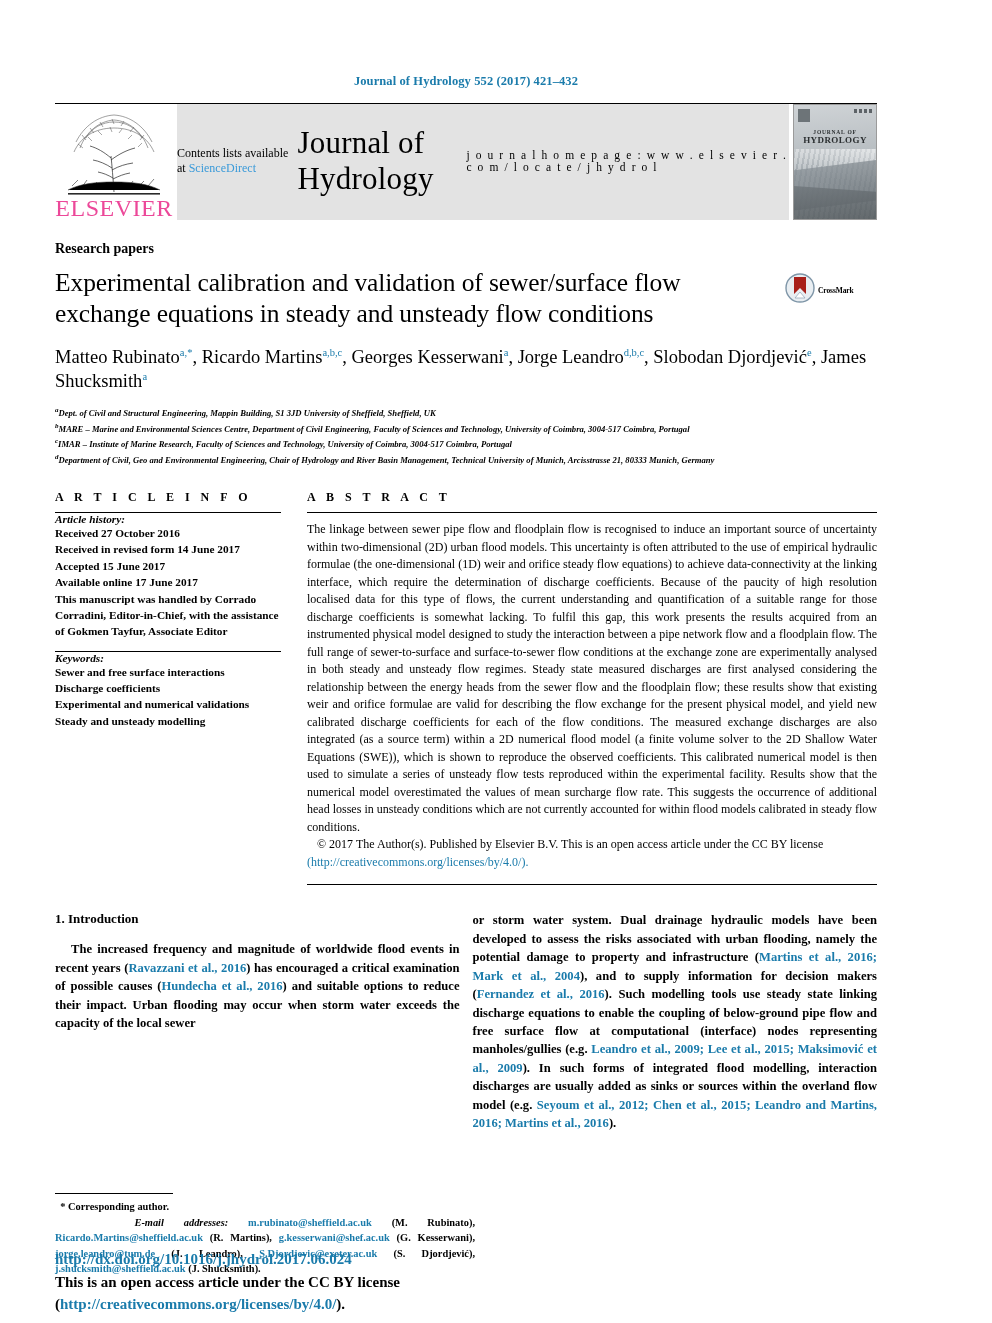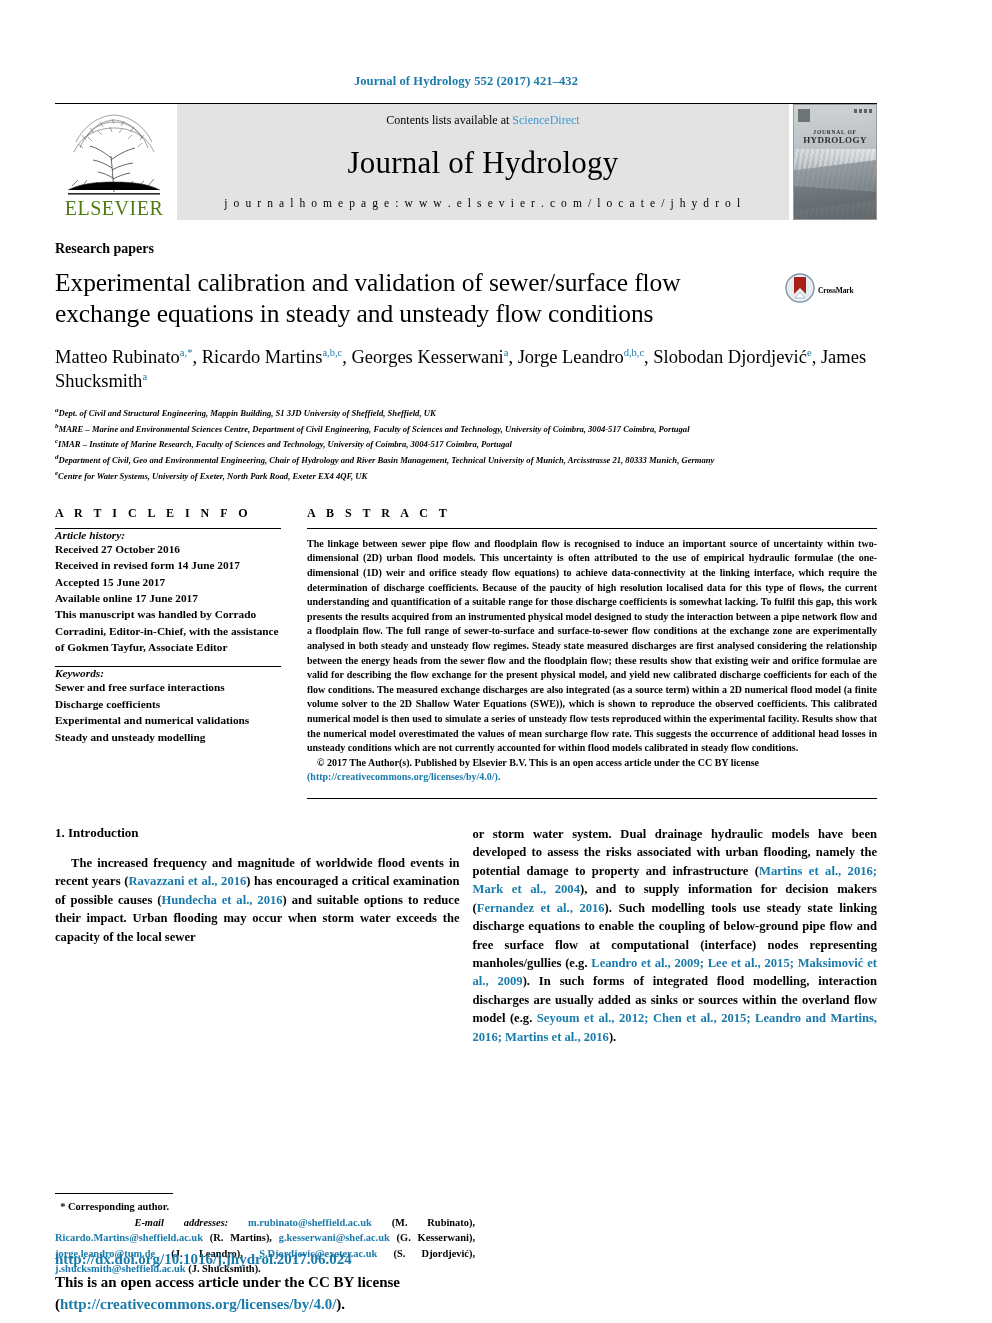--- a/index.html
+++ b/index.html
@@ -20,22 +20,22 @@
     font-size: 12.5px;
     font-weight: bold;
     padding-top: 74px;
     letter-spacing: .1px;
   }
 
   
   .banner { margin-top: 14px; border-top: 1.6px solid #000; display: flex; align-items: stretch; height: 117px; }
   .banner-logo { width: 118px; flex: 0 0 118px; display: flex; flex-direction: column; justify-content: space-between; align-items: center; padding: 4px 0 2px; }
   .tree-svg { display: block; }
-  .elsevier-word { font-family: "Liberation Serif", serif; font-size: 20px; letter-spacing: .5px; color: #4d7c0f; line-height: 1; }
-  .banner-mid { flex: 1 1 auto; background: #e3e3e3; position: relative; display: flex; flex-direction: column; align-items: center; justify-content: space-between; padding: 9px 0 11px; margin: 0 4px; }
+  .elsevier-word { font-family: "Liberation Serif", serif; font-size: 24px; letter-spacing: .5px; color: #ec4899; line-height: 1; }
+  .banner-mid { flex: 1 1 auto; background: #e3e3e3; position: relative; display: flex; flex-direction: row; align-items: center; justify-content: space-between; padding: 9px 0 11px; margin: 0 4px; }
   .contents-line { font-size: 12px; }
   .contents-line .sd { color: #3a9ad9; }
   .journal-title { font-size: 31px; letter-spacing: .2px; }
   .homepage-line { font-size: 11.5px; letter-spacing: 1.6px; }
   .banner-cover { width: 84px; flex: 0 0 84px; border: 1px solid #9b9b9b; position: relative; overflow: hidden; background: linear-gradient(175deg,#cfd3d6 0%,#b9bfc3 42%,#9fa7ac 72%,#8d9599 100%); }
   .cover-top { position: absolute; top: 4px; left: 4px; right: 4px; height: 14px; display: flex; justify-content: space-between; }
   .cover-mini { width: 12px; height: 13px; background: #6d7478; }
   .cover-bars { display: flex; gap: 2px; align-items: flex-start; }
   .cover-bars i { display: block; width: 3px; height: 4px; background: #5d6367; }
   .cover-jname { position: absolute; top: 24px; left: 0; right: 0; text-align: center; font-size: 5.5px; letter-spacing: .8px; color: #2b2f31; line-height: 1.15; font-weight: bold; }
@@ -64,21 +64,21 @@
   
   .two-col { display: flex; margin-top: 22px; }
   .col-info { flex: 0 0 252px; padding-right: 26px; }
   .col-abs { flex: 1 1 auto; }
   .sec-label { font-size: 12px; font-weight: bold; letter-spacing: 4px; }
   .rule { border-top: 1.4px solid #000; margin-top: 7px; }
   .rule-thin { border-top: 1px solid #000; margin-top: 11px; }
   .hist-title, .kw-title { font-size: 11.3px; font-style: italic; font-weight: bold; }
   .hist-line, .kw-line { font-size: 11.3px; line-height: 1.45; font-weight: bold; }
   .hist-block { margin-bottom: 2px; }
-  .abs-body { font-size: 10px; line-height: 1.46; text-align: justify; font-weight: bold; margin-top: 8px; }
+  .abs-body { font-size: 12px; line-height: 1.46; text-align: justify; font-weight: normal; margin-top: 8px; }
   .abs-body p { margin: 0; }
   .abs-copy { margin-top: 1px; text-indent: 10px; }
   .abs-license { text-align: left; }
   .abs-license a, .lnk { color: #1a7bab; text-decoration: none; }
   .abs-rule-bottom { border-top: 1.6px solid #000; margin-top: 13px; }
 
   
   .body-cols { display: flex; margin-top: 26px; gap: 13px; }
   .bcol { flex: 1 1 0; }
   .h2 { font-size: 13px; font-weight: bold; margin: 0 0 13px 0; }
@@ -182,21 +182,20 @@
 
   <div class="authors">
     <span><span>Matteo Rubinato</span><sup class="star">a,*</sup><span>, </span></span><span><span>Ricardo Martins</span><sup>a,b,c</sup><span>, </span></span><span><span>Georges Kesserwani</span><sup>a</sup><span>, </span></span><span><span>Jorge Leandro</span><sup>d,b,c</sup><span>, </span></span><span><span>Slobodan Djordjević</span><sup>e</sup><span>, </span></span><span><span>James Shucksmith</span><sup>a</sup></span>
   </div>
 
   <div class="affils">
     <div class="affil"><sup>a</sup><span>Dept. of Civil and Structural Engineering, Mappin Building, S1 3JD University of Sheffield, Sheffield, UK</span></div>
     <div class="affil"><sup>b</sup><span>MARE – Marine and Environmental Sciences Centre, Department of Civil Engineering, Faculty of Sciences and Technology, University of Coimbra, 3004-517 Coimbra, Portugal</span></div>
     <div class="affil"><sup>c</sup><span>IMAR – Institute of Marine Research, Faculty of Sciences and Technology, University of Coimbra, 3004-517 Coimbra, Portugal</span></div>
     <div class="affil"><sup>d</sup><span>Department of Civil, Geo and Environmental Engineering, Chair of Hydrology and River Basin Management, Technical University of Munich, Arcisstrasse 21, 80333 Munich, Germany</span></div>
-    <div class="affil"><sup>e</sup><span>Centre for Water Systems, University of Exeter, North Park Road, Exeter EX4 4QF, UK</span></div>
   </div>
 
   <div class="two-col">
 
     <div class="col-info">
       <div class="sec-label">A R T I C L E   I N F O</div>
       <div class="rule"></div>
       <div class="hist-block">
         <div class="hist-title">Article history:</div>
         <div class="hist-line">Received 27 October 2016</div>

